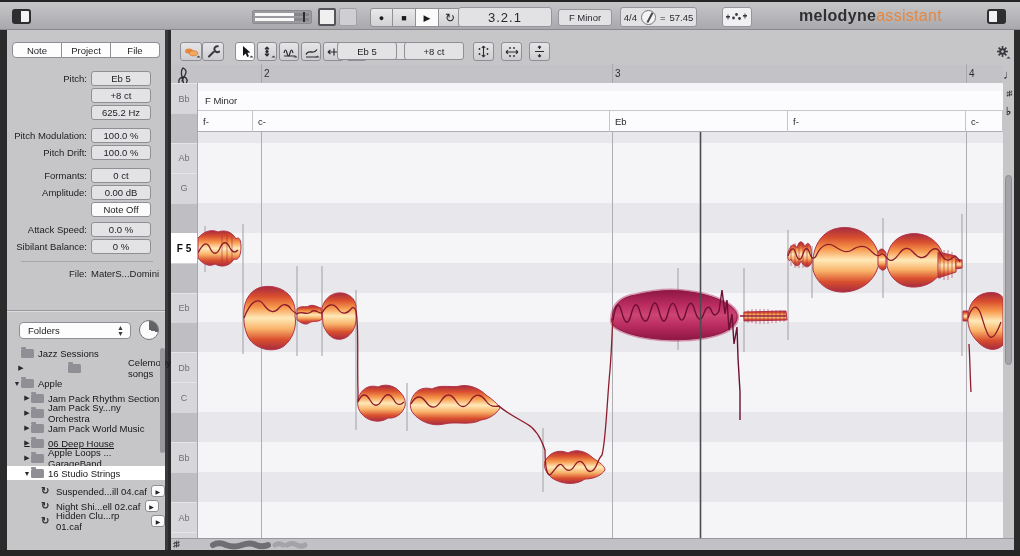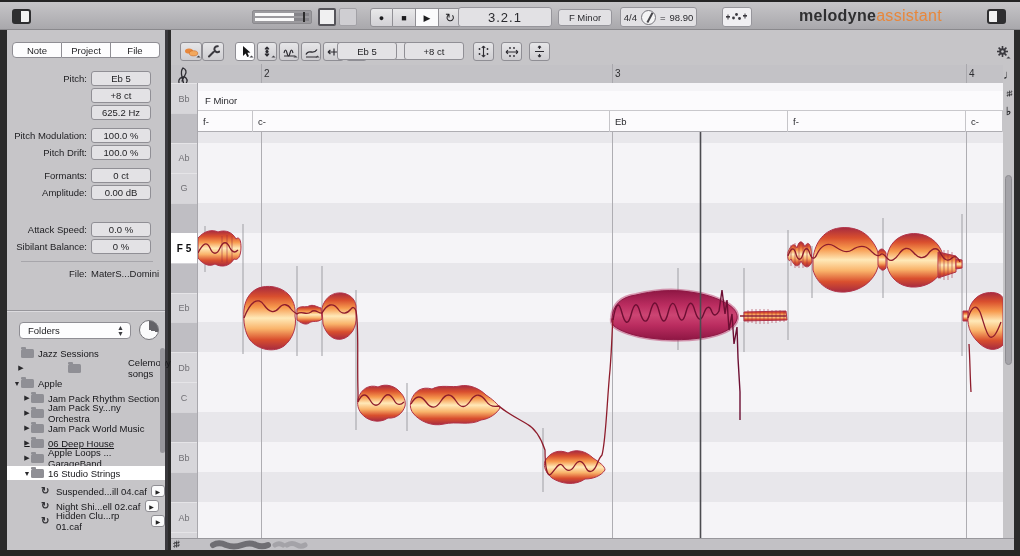--- a/index.html
+++ b/index.html
@@ -133,21 +133,21 @@
     <div class="tbtn">
         <span style="font-size:12px">↻</span>
       </div>
   </div>
   <div class="disp" style="left:458px;top:5px;width:94px;height:20px;font-size:13px;letter-spacing:1px">3.2.1</div>
   <div class="disp" style="left:558px;top:7px;width:54px;height:17px;font-size:9.5px">F Minor</div>
   <div class="disp" style="left:620px;top:5px;width:77px;height:20px;font-size:9.5px">
     <span>4/4</span>
     <span class="metro"></span>
     <span style="margin-right:4px">=</span>
-    <span>98.90</span>
+    <span>57.45</span>
   </div>
   <div class="disp" style="left:722px;top:5px;width:30px;height:20px;background:#f0eff2">
     <svg width="22" height="14" viewBox="0 0 22 14">
       <g fill="#3a393f">
           <rect x="0" y="6" width="4" height="1.6"></rect>
           <rect x="1.5" y="4.5" width="1" height="5"></rect>
       <circle cx="7.5" cy="8" r="1.4"></circle>
           <circle cx="10.5" cy="4.5" r="1.4"></circle>
           <circle cx="13.5" cy="8.5" r="1.4"></circle>
       <rect x="17" y="5" width="4" height="1.6"></rect>
@@ -189,20 +189,23 @@
       <span class="lab">Pitch Drift:</span>
     <span class="val">100.0 %</span>
     </div>
   <div class="irow" style="top:138px">
       <span class="lab">Formants:</span>
     <span class="val">0 ct</span>
     </div>
   <div class="irow" style="top:155px">
       <span class="lab">Amplitude:</span>
     <span class="val">0.00 dB</span>
+    </div>
+  <div class="irow" style="top:172px">
+      <span class="val" style="background:#fbfbfc">Note Off</span>
     </div>
   <div class="irow" style="top:192px">
       <span class="lab">Attack Speed:</span>
     <span class="val">0.0 %</span>
     </div>
   <div class="irow" style="top:209px">
       <span class="lab">Sibilant Balance:</span>
     <span class="val">0 %</span>
     </div>
   <div style="position:absolute;left:14px;top:231px;width:132px;height:1px;background:#a7a6ab"></div>

